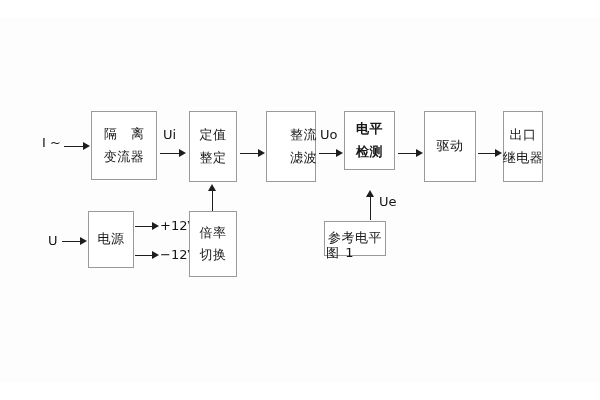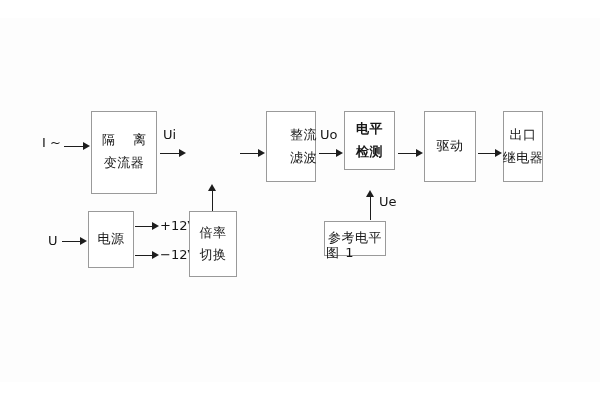--- a/index.html
+++ b/index.html
@@ -84,29 +84,33 @@
 </head>
 <body>
 
 <div id="canvas">
   <div class="plate"></div>
 
   <div class="label" style="left:42px; top:136px;">I ~</div>
   <div class="hline" style="left:64px; top:146px; width:20px;"></div>
   <div class="arrow-r" style="left:83px; top:142px;"></div>
 
-  <div class="box wide-gap" style="left:91px; top:111px; width:66px; height:83px;font-family:Liberation Mono, monospace;">
+  <div class="box wide-gap" style="left:91px; top:111px; width:66px; height:69px;">
     <span class="ln">隔 离</span>
     <span class="ln">变流器</span>
   </div>
 
   <div class="label" style="left:163px; top:128px;">Ui</div>
   <div class="hline" style="left:160px; top:153px; width:20px;"></div>
   <div class="arrow-r" style="left:179px; top:149px;"></div>
 
+  <div class="box" style="left:189px; top:111px; width:48px; height:71px;">
+    <span class="ln">定值</span>
+    <span class="ln">整定</span>
+  </div>
 
   <div class="hline" style="left:240px; top:153px; width:19px;"></div>
   <div class="arrow-r" style="left:258px; top:149px;"></div>
 
   <div class="box" style="left:266px; top:111px; width:50px; height:71px;padding-left:25px;">
     <span class="ln">整流</span>
     <span class="ln">滤波</span>
   </div>
 
   <div class="label" style="left:320px; top:128px;">Uo</div>

